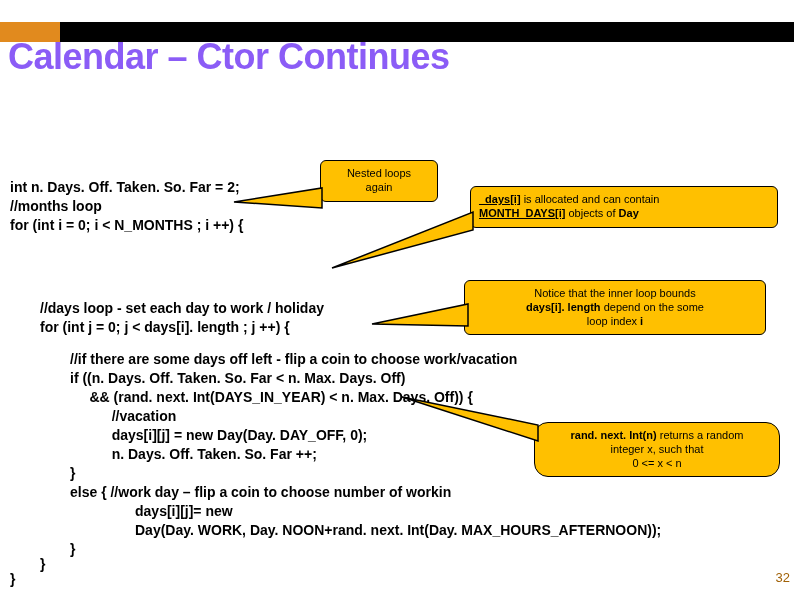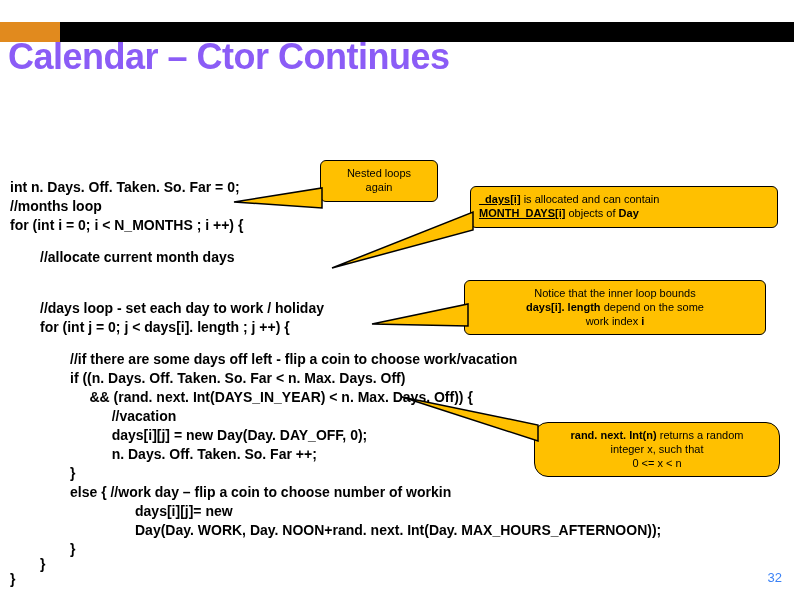--- a/index.html
+++ b/index.html
@@ -13,35 +13,34 @@
     position: absolute;
     background: #ffc000;
     border: 1.5px solid #000;
     border-radius: 6px;
     padding: 6px 10px;
     font-size: 11px;
     text-align: center;
     line-height: 1.25;
   }
   .callout .u { text-decoration: underline; }
-  .pagenum { position: absolute; right: 12px; bottom: 10px; font-size: 13px; color: #3b82f6; }
+  .pagenum { position: absolute; right: 4px; bottom: 10px; font-size: 13px; color: #a16207; }
 </style>
 </head>
 <body>
 
 <div class="slide">
   <div class="top-stripe"></div>
   <div class="accent"></div>
   <div class="title">Calendar – Ctor Continues</div>
 
-  <div class="code" style="left:10px; top:178px;">int n. Days. Off. Taken. So. Far = 0;</div>
+  <div class="code" style="left:10px; top:178px;">int n. Days. Off. Taken. So. Far = 2;</div>
   <div class="code" style="left:10px; top:197px;">//months loop</div>
   <div class="code" style="left:10px; top:216px;">for (int i = 0; i &lt; N_MONTHS ; i ++) {</div>
 
-  <div class="code" style="left:40px; top:248px;">//allocate current month days</div>
 
   <div class="code" style="left:40px; top:299px;">//days loop - set each day to work / holiday</div>
   <div class="code" style="left:40px; top:318px;">for (int j = 0; j &lt; days[i]. length ; j ++) {</div>
 
   <div class="code" style="left:70px; top:350px;">//if there are some days off left - flip a coin to choose work/vacation</div>
   <div class="code" style="left:70px; top:388px;">     &amp;&amp; (rand. next. Int(DAYS_IN_YEAR) &lt; n. Max. Days. Off)) {</div>
   <div class="code" style="left:70px; top:369px;">if ((n. Days. Off. Taken. So. Far &lt; n. Max. Days. Off)</div>
   <div class="code" style="left:100px; top:407px;">   //vacation</div>
   <div class="code" style="left:100px; top:426px;">   days[i][j] = new Day(Day. DAY_OFF, 0);</div>
   <div class="code" style="left:100px; top:445px;">   n. Days. Off. Taken. So. Far ++;</div>
@@ -66,21 +65,21 @@
     <span style="font-weight:700;"><span class="u">_days[i]</span></span><span> is allocated and can contain </span><br>
     <span style="font-weight:700;"><span class="u">MONTH_DAYS[i]</span></span><span> objects of </span><span style="font-weight:700;">Day</span>
   </div>
   <svg style="position:absolute; left:330px; top:210px;" width="145" height="60">
     <polygon points="143,2 143,20 2,58" fill="#ffc000" stroke="#000" stroke-width="1.5"></polygon>
   </svg>
 
   <div class="callout" style="left:464px; top:280px; width:302px;">
     <span>Notice that the inner loop bounds</span><br>
     <span style="font-weight:700;">days[i]. length</span><span> depend on the some</span><br>
-    <span>work index </span><span style="font-weight:700;">i</span>
+    <span>loop index </span><span style="font-weight:700;">i</span>
   </div>
   <svg style="position:absolute; left:370px; top:302px;" width="100" height="30">
     <polygon points="98,2 98,24 2,22" fill="#ffc000" stroke="#000" stroke-width="1.5"></polygon>
   </svg>
 
   <div class="callout" style="left:534px; top:422px; width:246px;border-radius:14px;">
     <span style="font-weight:700;">rand. next. Int(n)</span><span> returns a random</span><br>
     <span>integer x, such that</span><br>
     <span>0 &lt;= x &lt; n</span>
   </div>

